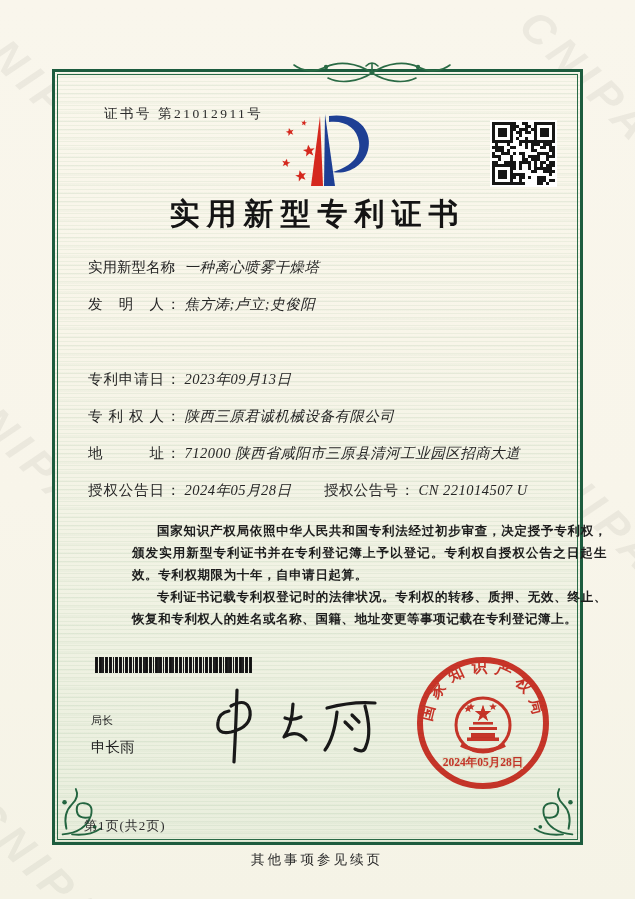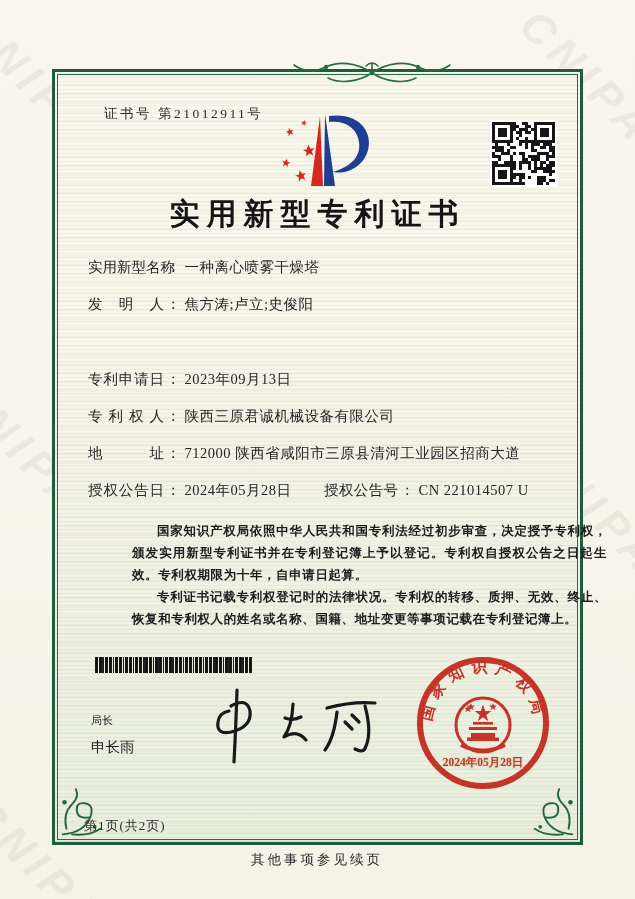--- a/index.html
+++ b/index.html
@@ -29,21 +29,21 @@
   }
   .abs{position:absolute;}
   .cert-no{left:33px;top:33px;font-size:13.5px;letter-spacing:2.5px;color:#2b2b2b;margin-left:16px;}
   .title{
     left:0;top:122px;width:100%;text-align:center;font-size:30px;font-weight:700;
     letter-spacing:7px;color:#141414;
   }
   .frow{left:33px;top:0;font-size:14.5px;color:#262626;white-space:nowrap;}
   .flabel{display:inline-block;width:76px;text-align:justify;text-align-last:justify;vertical-align:bottom;}
   .fcolon{display:inline-block;margin:0 4px 0 2px;}
-  .fvalue{letter-spacing:0.5px;}
+  .fvalue{letter-spacing:0.5px;font-style:italic;}
   .grant2{position:absolute;left:236px;top:0;white-space:nowrap;}
   .body-text{
     left:30px;top:448px;width:475px;font-size:12.5px;line-height:22px;
     color:#1c1c1c;font-weight:600;letter-spacing:0.6px;text-align:justify;margin-left:47px;
   }
   .body-text p{margin:0;text-indent:2em;}
   .barcode{
     left:40px;top:585px;width:157px;height:16px;
     background:
       repeating-linear-gradient(90deg,#1a1a1a 0 1px,rgba(0,0,0,0) 1px 2px),

